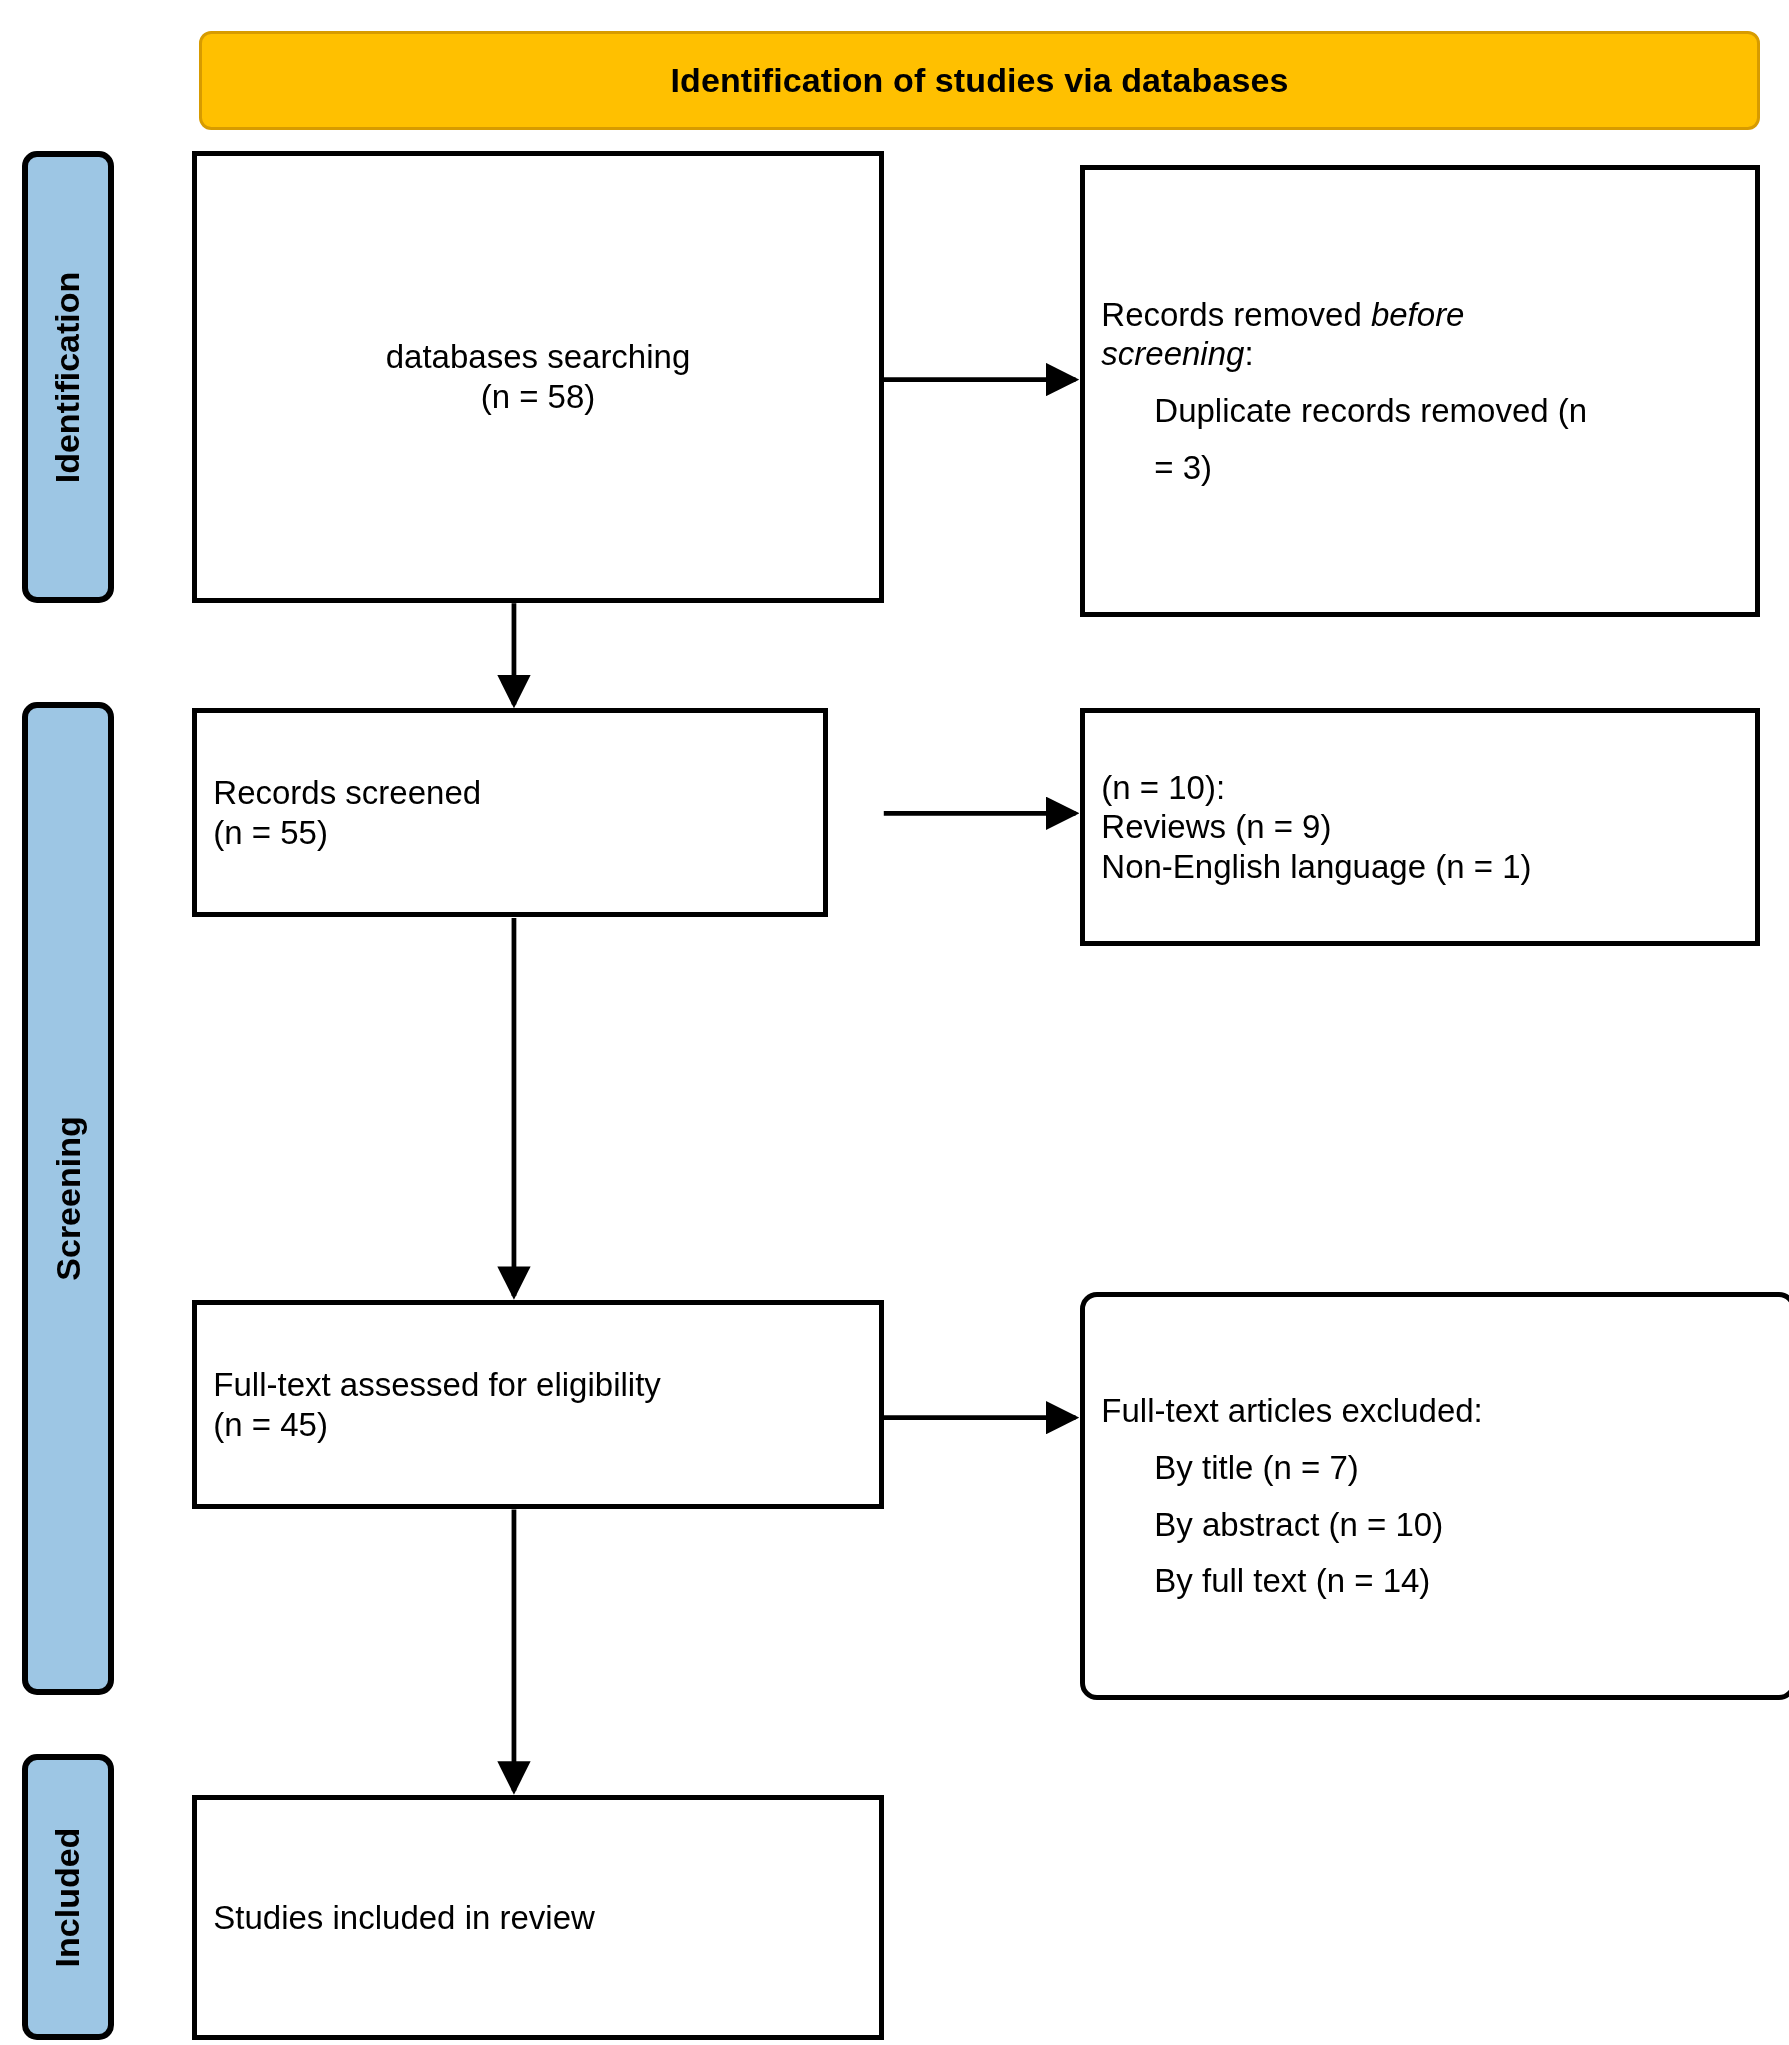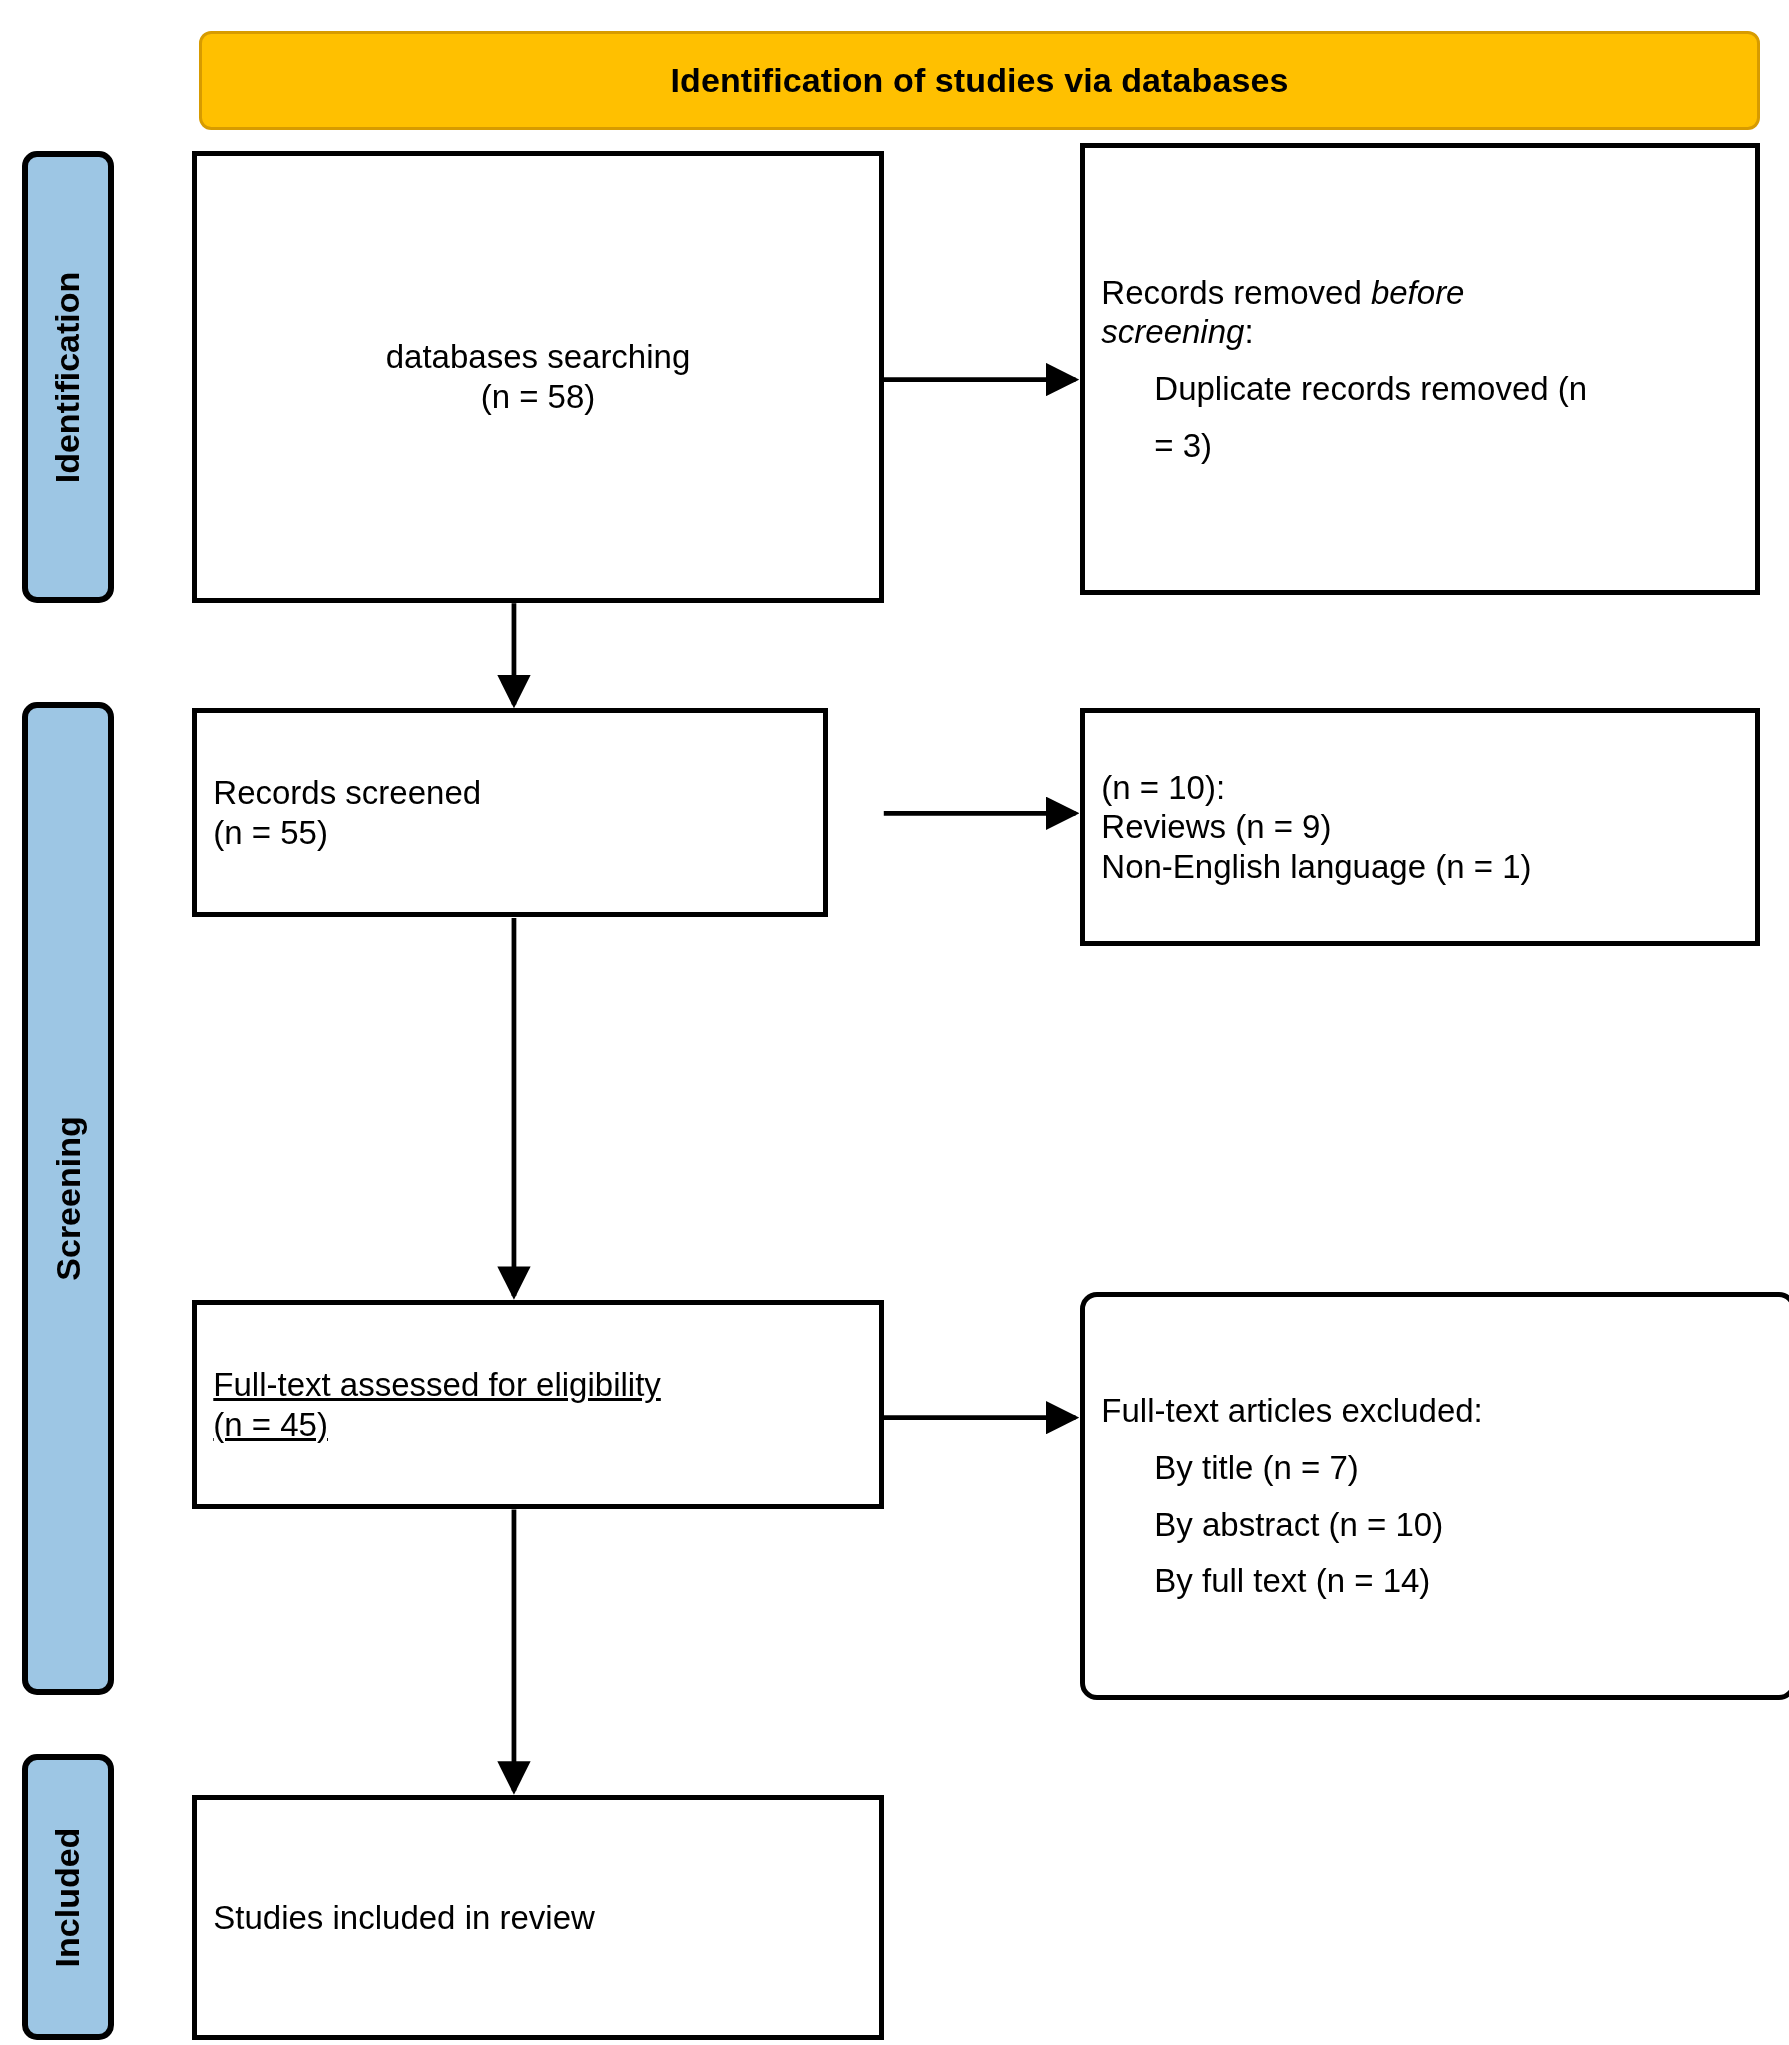--- a/index.html
+++ b/index.html
@@ -83,24 +83,24 @@
     line-height: 1.20;
     color: #000000;
     white-space: pre-wrap;
   }
   .flow-box.center .line { text-align: center; }
   .flow-box.left   .line { text-align: left; }
   .line.indent { padding-left: 53px; text-indent: 0px; margin-top: 17px; }
   .ital { font-style: italic; }
 
   #box-identified      { left: 192px;  top: 151px;  width: 692px; height: 452px; }
-  #box-removed         { left: 1080px; top: 143px;  width: 680px; height: 452px; }
+  #box-removed         { left: 1080px; top: 165px;  width: 680px; height: 452px; }
   #box-screened        { left: 192px;  top: 708px; width: 636px; height: 209px; }
   #box-excluded        { left: 1080px; top: 708px; width: 680px; height: 238px; }
-  #box-fulltext        { left: 192px;  top: 1300px; width: 692px; height: 209px; text-decoration: underline; }
+  #box-fulltext        { left: 192px;  top: 1300px; width: 692px; height: 209px; }
   #box-fulltext-excl   { left: 1080px; top: 1292px; width: 716px; height: 408px; border-radius: 17px; }
   #box-included        { left: 192px;  top: 1795px; width: 692px; height: 245px; }
 
   
   #connectors {
     position: absolute;
     left: 0; top: 0;
     width: 1790px;
     height: 2046px;
     pointer-events: none;

